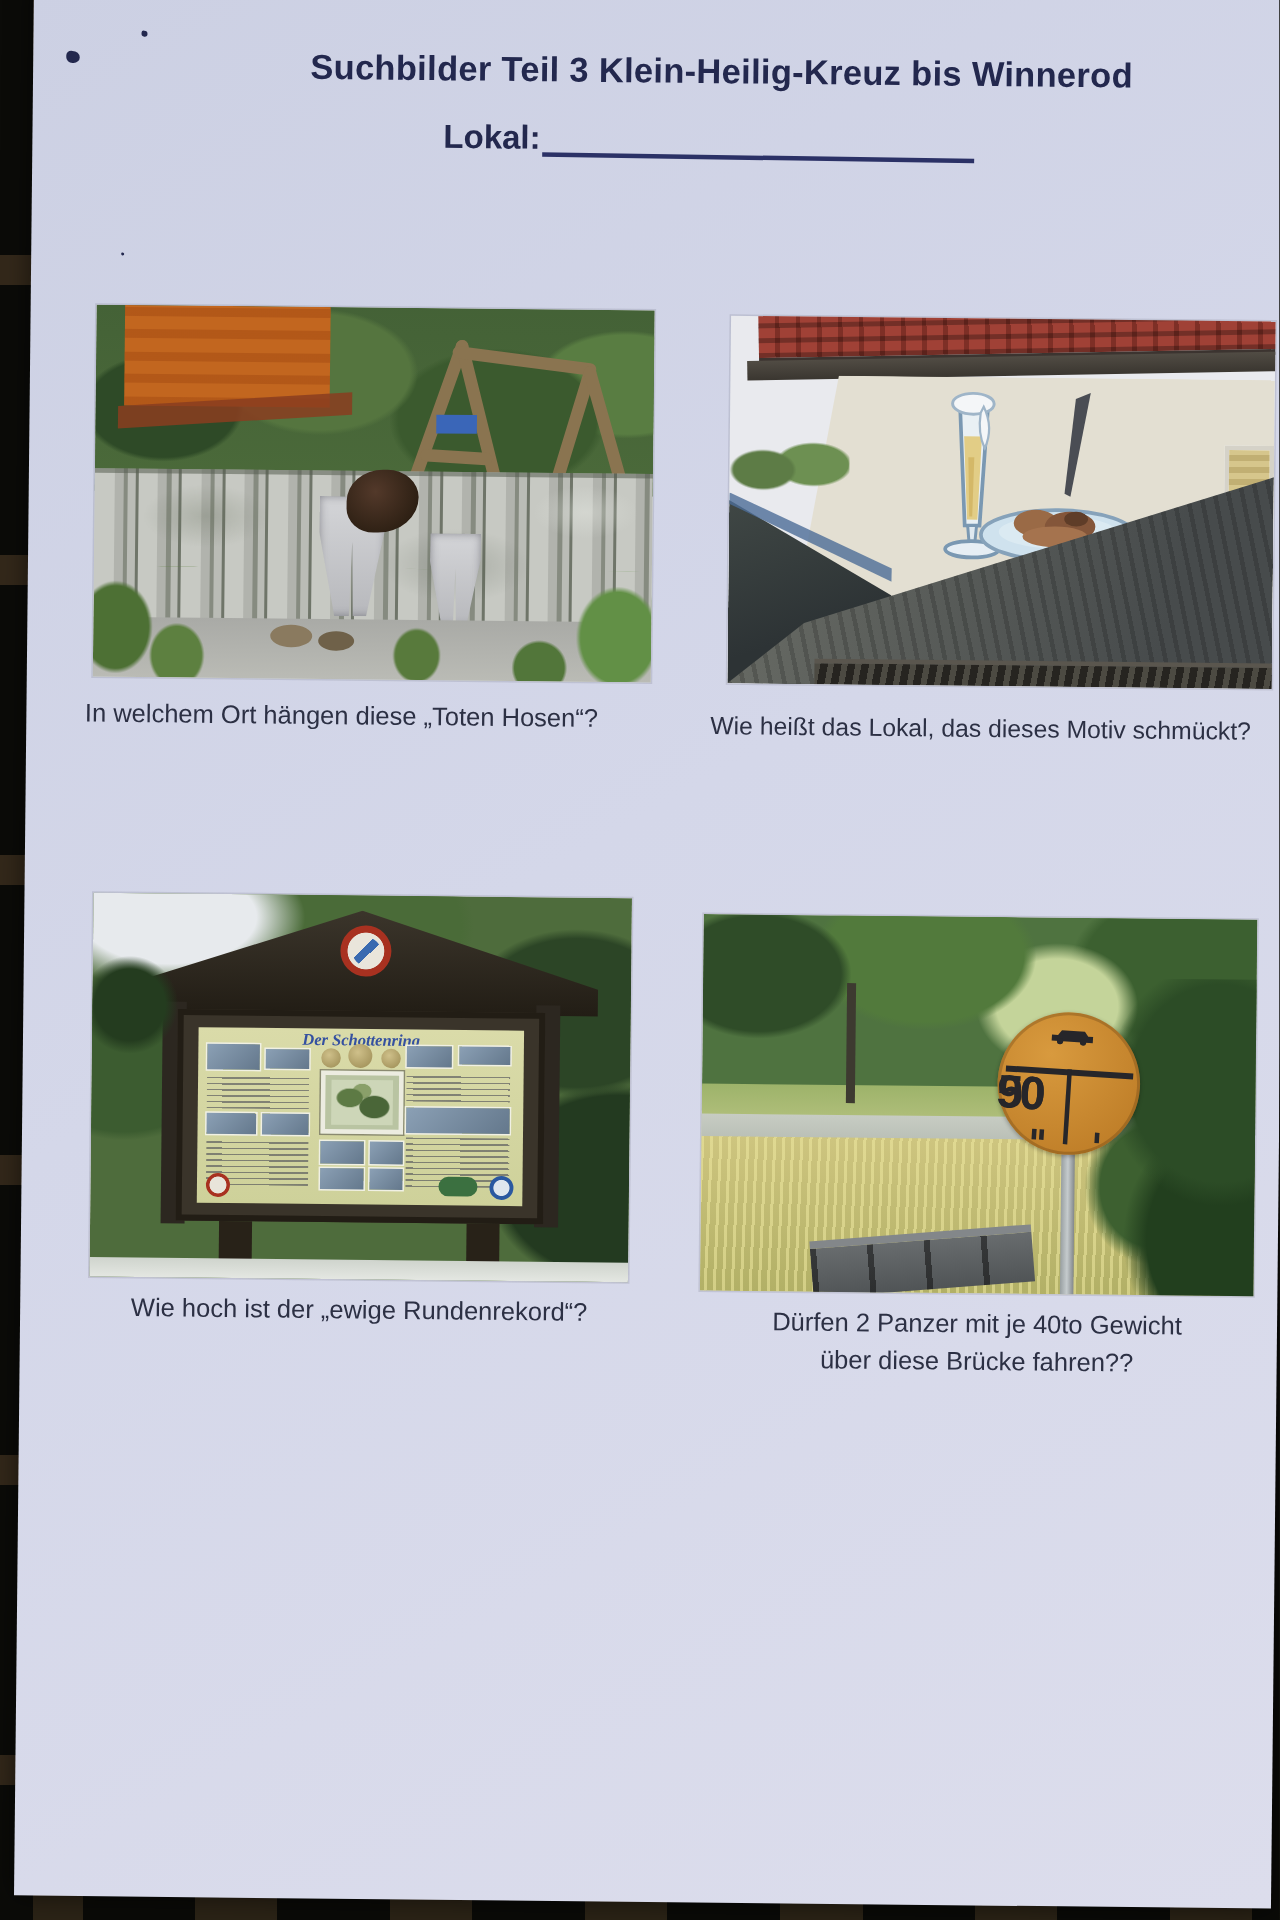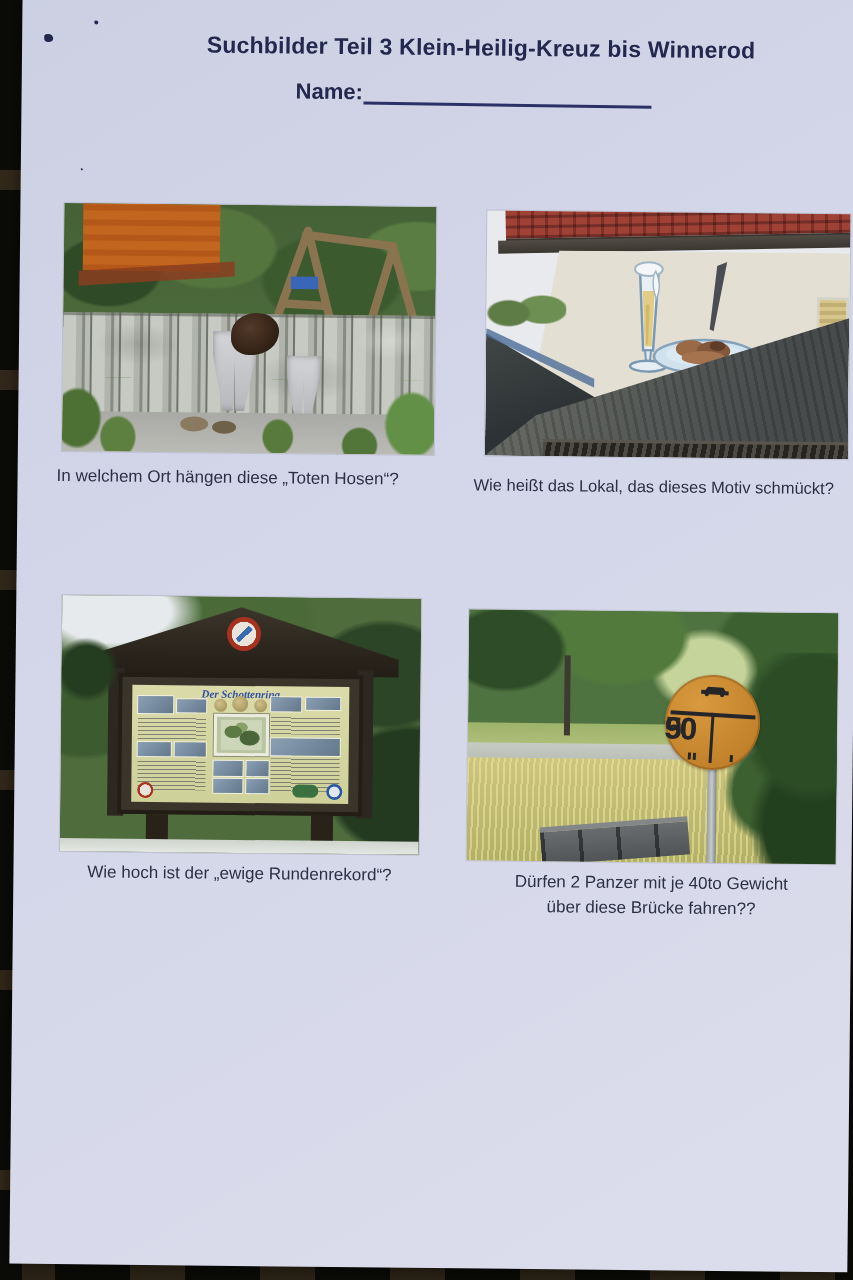--- a/index.html
+++ b/index.html
@@ -192,21 +192,21 @@
 
   <div class="paper">
 
     <span class="ink-speck" style="left:22px;top:46px;width:9px;height:8px;"></span>
     <span class="ink-speck" style="left:72px;top:32px;width:4px;height:4px;"></span>
     <span class="ink-speck" style="left:60px;top:180px;width:2px;height:2px;"></span>
 
     <div class="doc-title">Suchbilder Teil 3 Klein-Heilig-Kreuz bis Winnerod</div>
 
     <div class="name-row">
-      <span class="name-label">Name:</span>
+      <span class="name-label">Lokal:</span>
       <span class="name-line"></span>
     </div>
 
     <div class="photo ph1">
       <div class="f-foliage"></div>
       <div class="f-building"></div>
       <div class="f-roofline"></div>
       <svg class="f-swing" viewBox="0 0 200 140">
         <g stroke="#8a7450" stroke-width="8" stroke-linecap="round" fill="none">
           <line x1="30" y1="132" x2="70" y2="16"></line>

